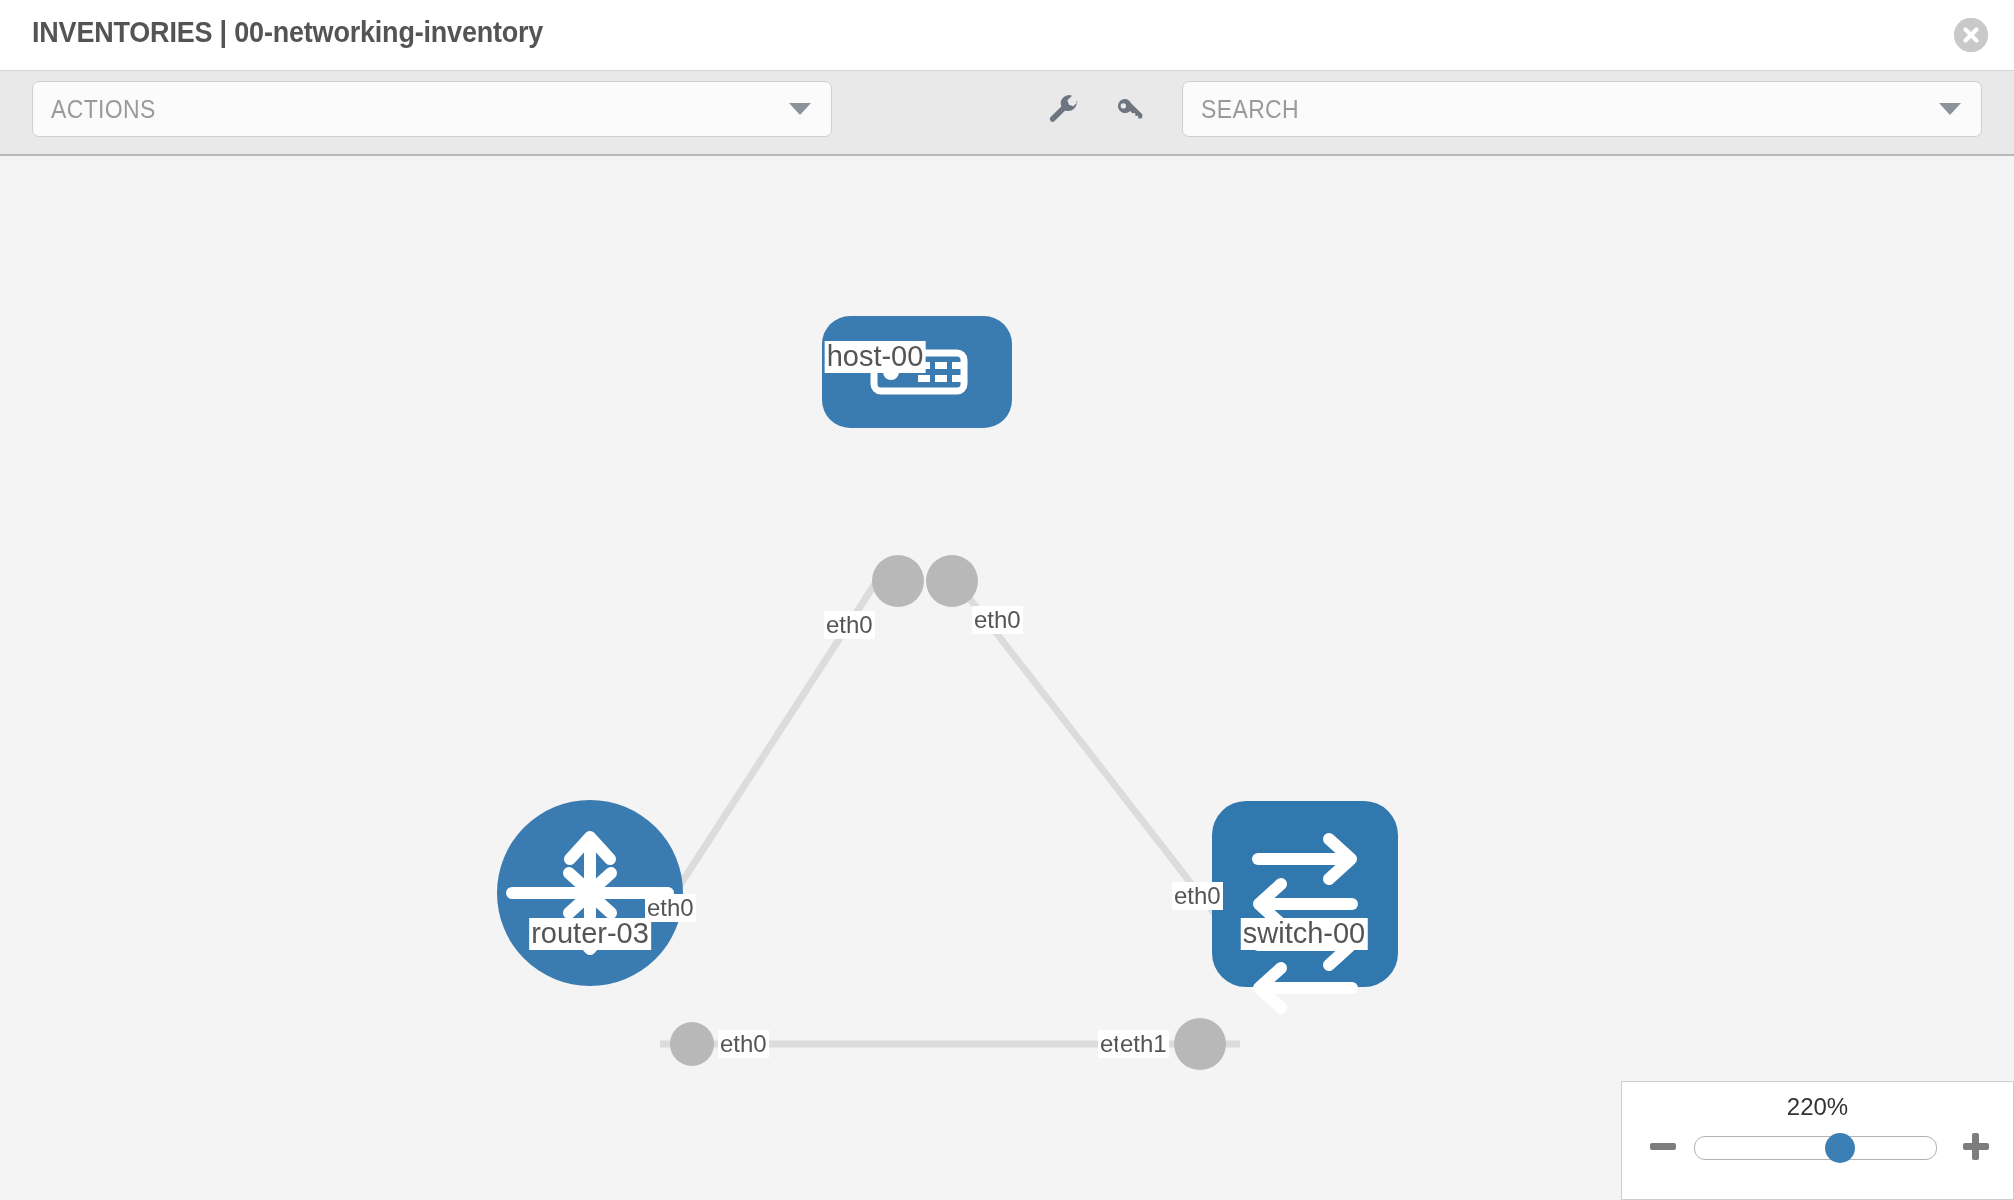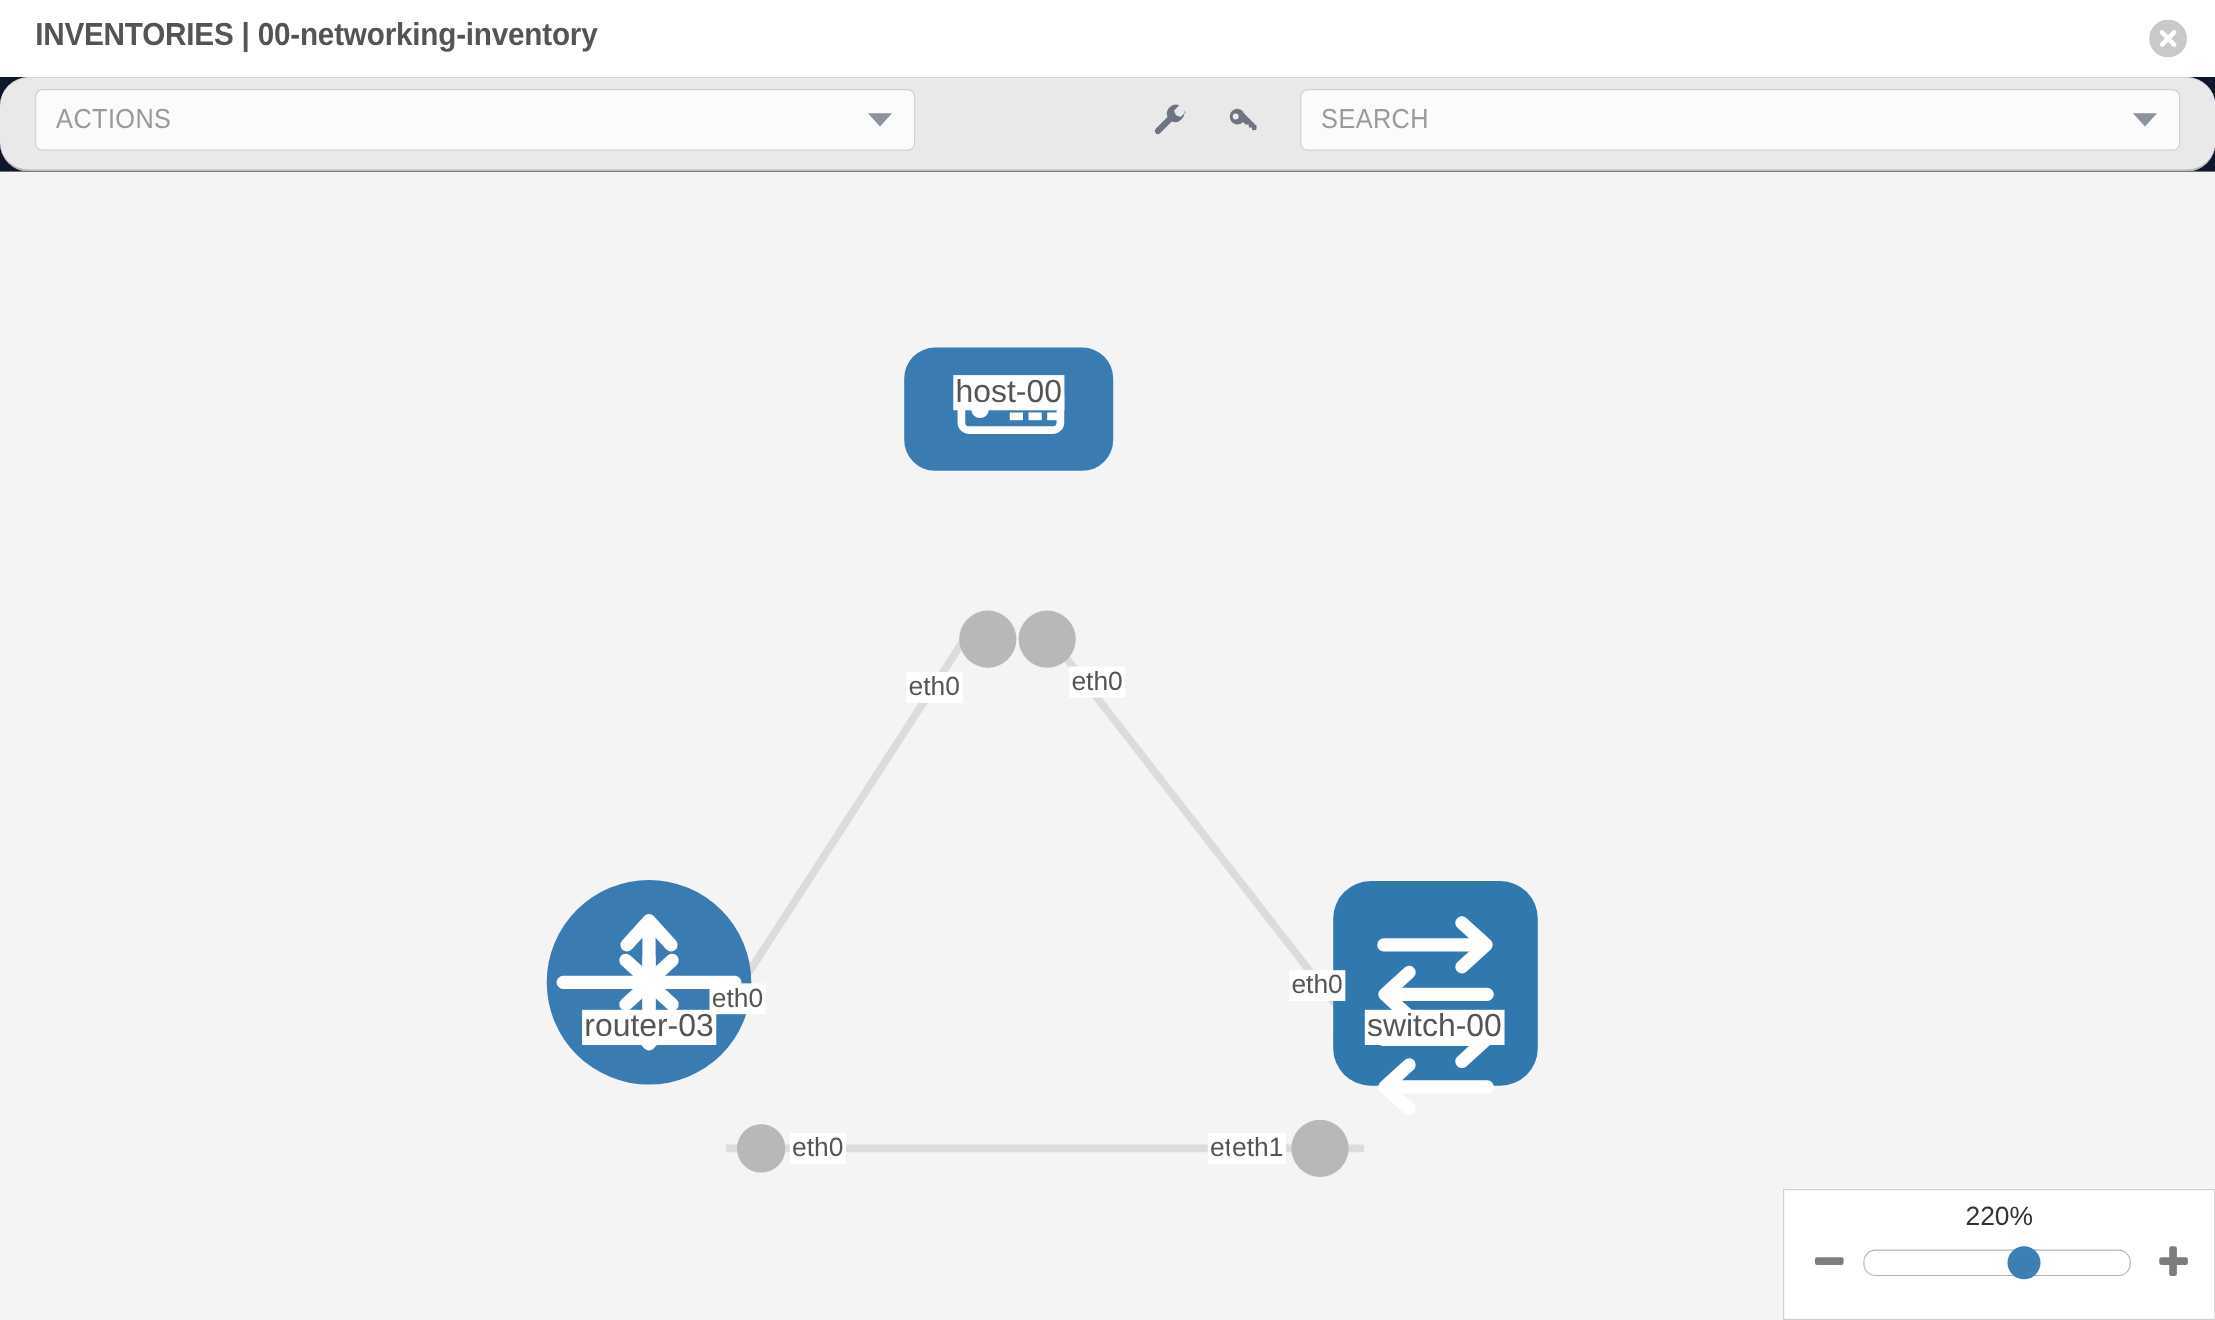--- a/index.html
+++ b/index.html
@@ -58,21 +58,20 @@
   
   .toolbar {
     position: absolute;
     left: 0; top: 70px;
     width: 2014px;
     height: 86px;
     background: #e9e9e9;
     border-top: 1px solid #d6d6d6;
     border-bottom: 2px solid #b8b8b8;
     box-sizing: border-box;
-    border-radius: 26px;
   }
   .field {
     position: absolute;
     background: #fbfbfb;
     border: 1px solid #cfcfcf;
     border-radius: 7px;
     box-sizing: border-box;
   }
   .field .ph {
     position: absolute;
@@ -306,21 +305,21 @@
 
           <line x1="1258" y1="789" x2="1349" y2="789"></line>
           <polyline points="1329,769 1351,789 1329,809"></polyline>
 
           <line x1="1352" y1="832" x2="1261" y2="832"></line>
           <polyline points="1281,812 1259,832 1281,852"></polyline>
         </g>
       </g>
     </svg>
 
-    <div class="node-label" style="left:917px; top:185px;">host-00</div>
+    <div class="node-label" style="left:875px; top:185px;">host-00</div>
     <div class="node-label" style="left:590px; top:762px;">router-03</div>
     <div class="node-label" style="left:1304px; top:762px;">switch-00</div>
 
     <div class="iface-label" style="left:824px; top:455px;">eth0</div>
     <div class="iface-label" style="left:972px; top:450px;">eth0</div>
     <div class="iface-label" style="left:645px; top:738px;">eth0</div>
     <div class="iface-label" style="left:1172px; top:726px;">eth0</div>
     <div class="iface-label" style="left:718px; top:874px;">eth0</div>
     <div class="iface-label" style="left:1098px; top:874px;">eth0</div>
     <div class="iface-label" style="left:1118px; top:874px;">eth1</div>

